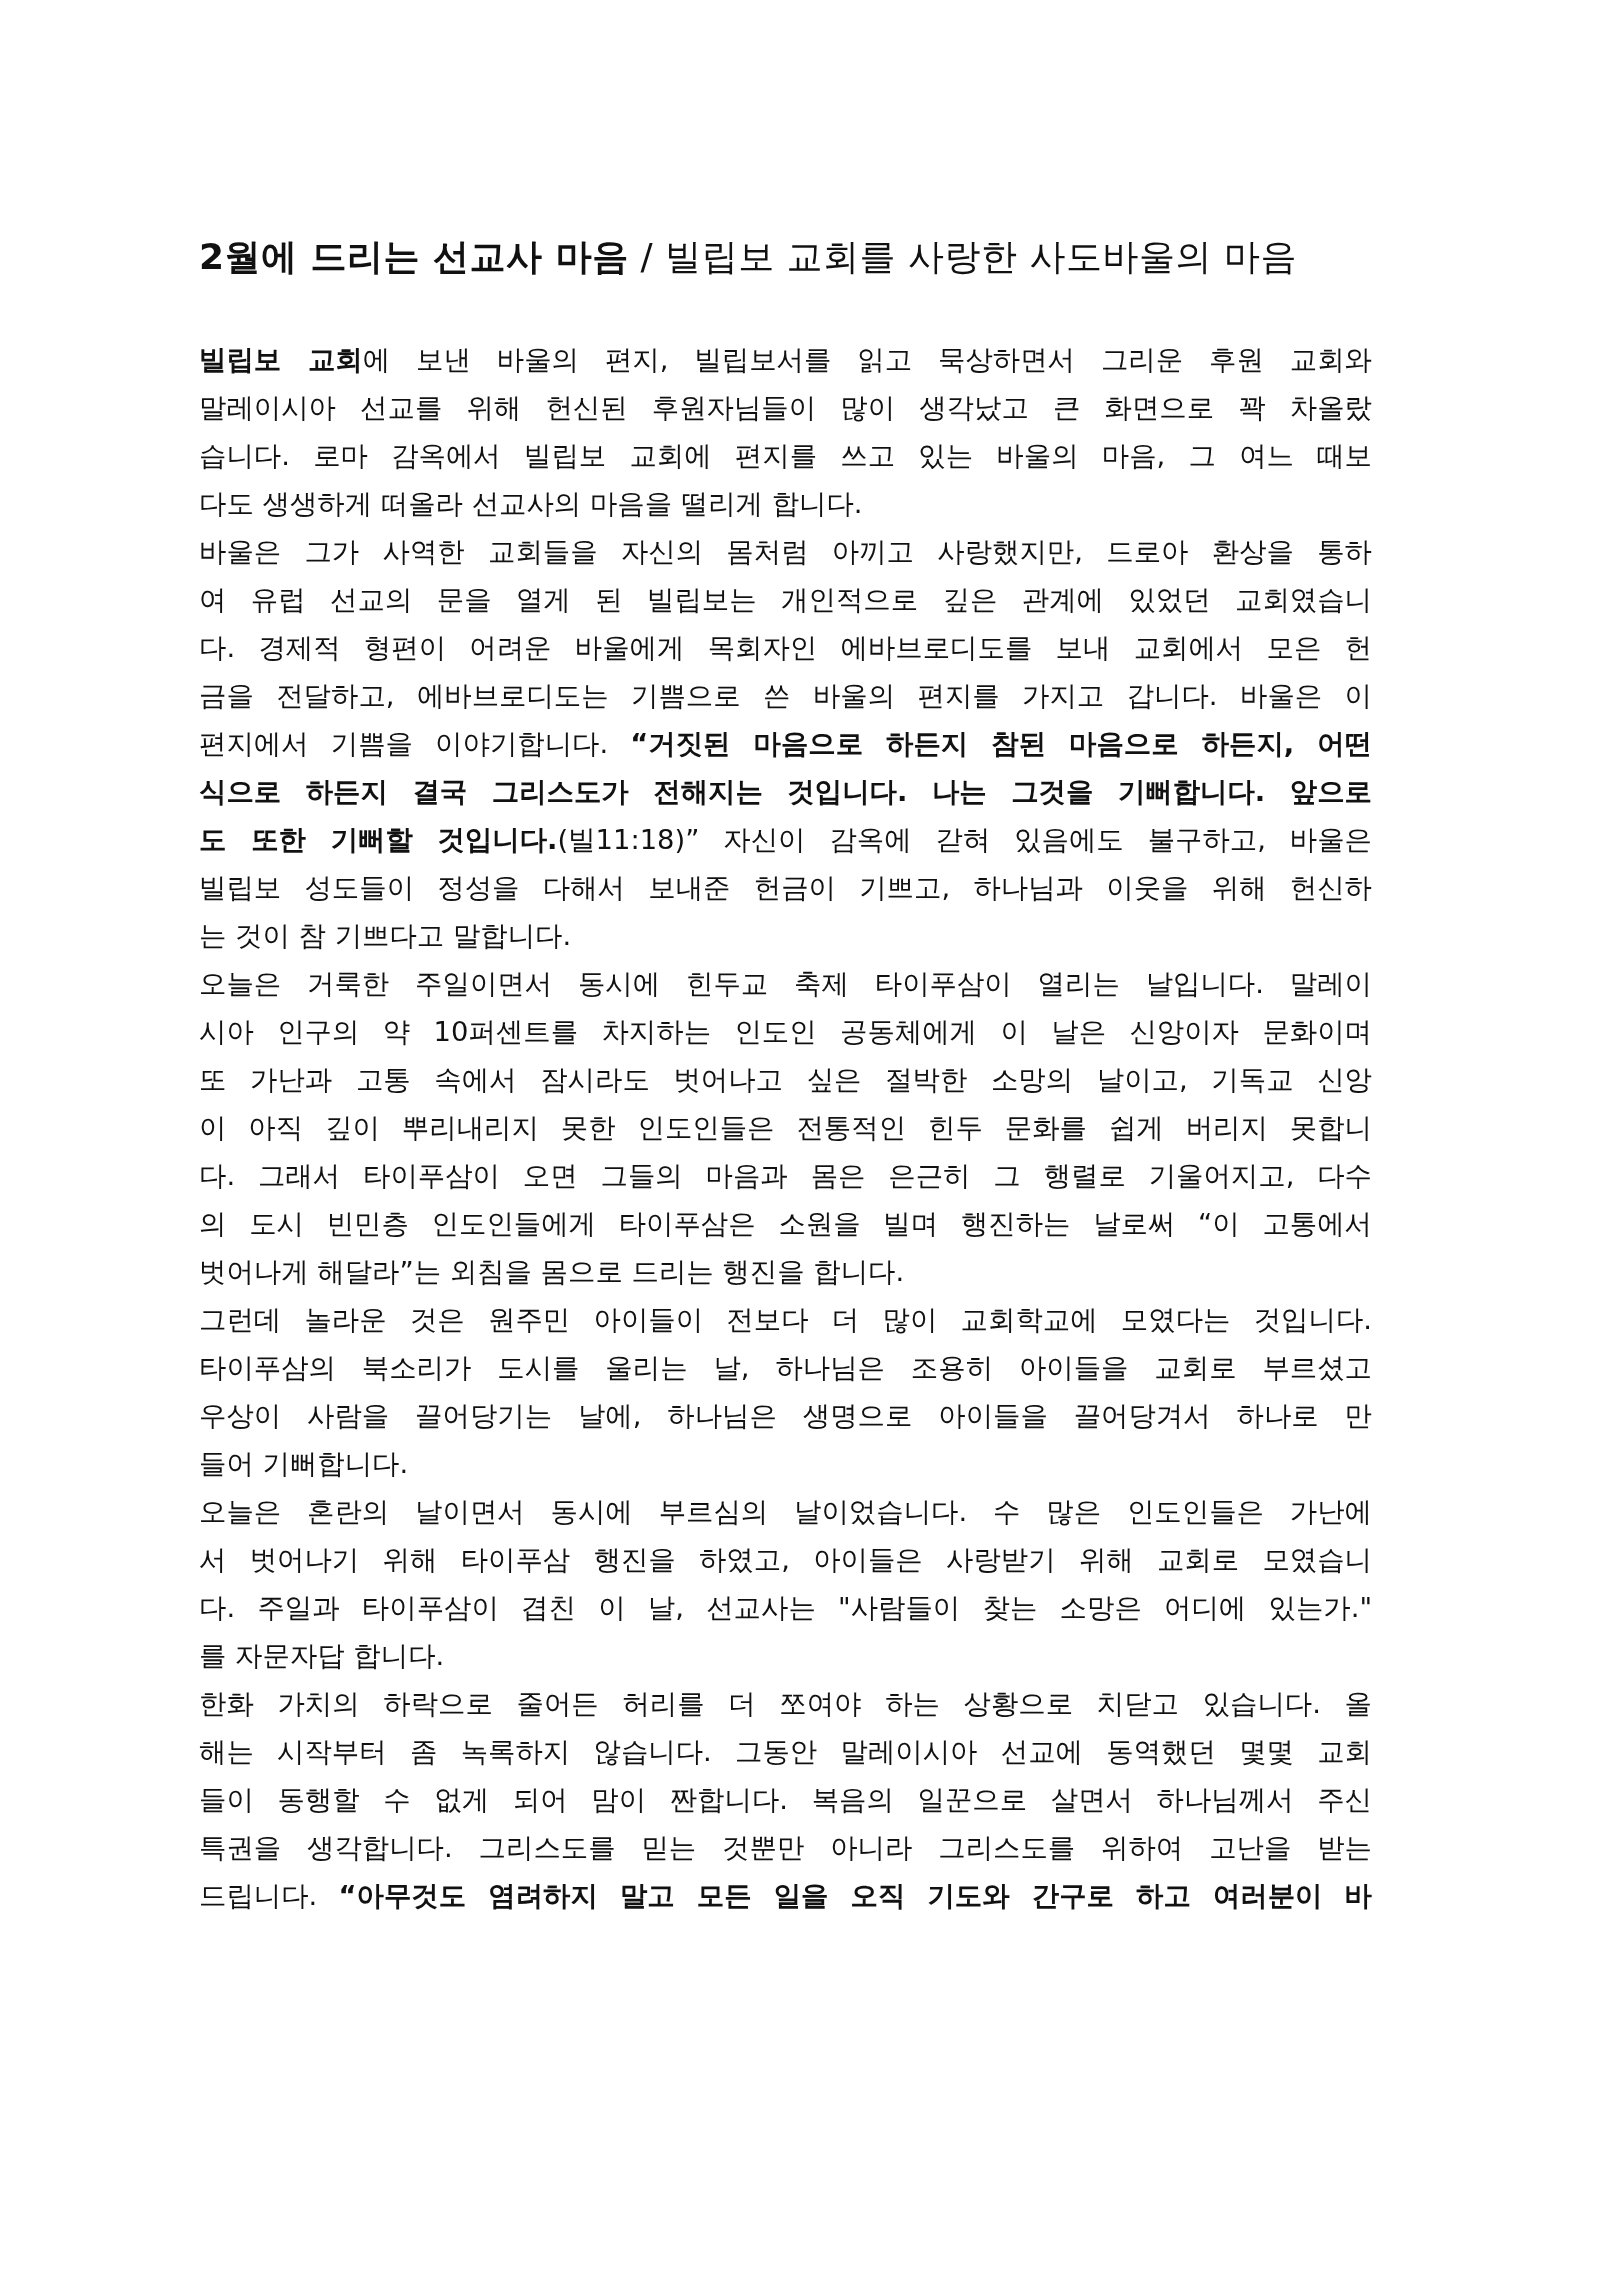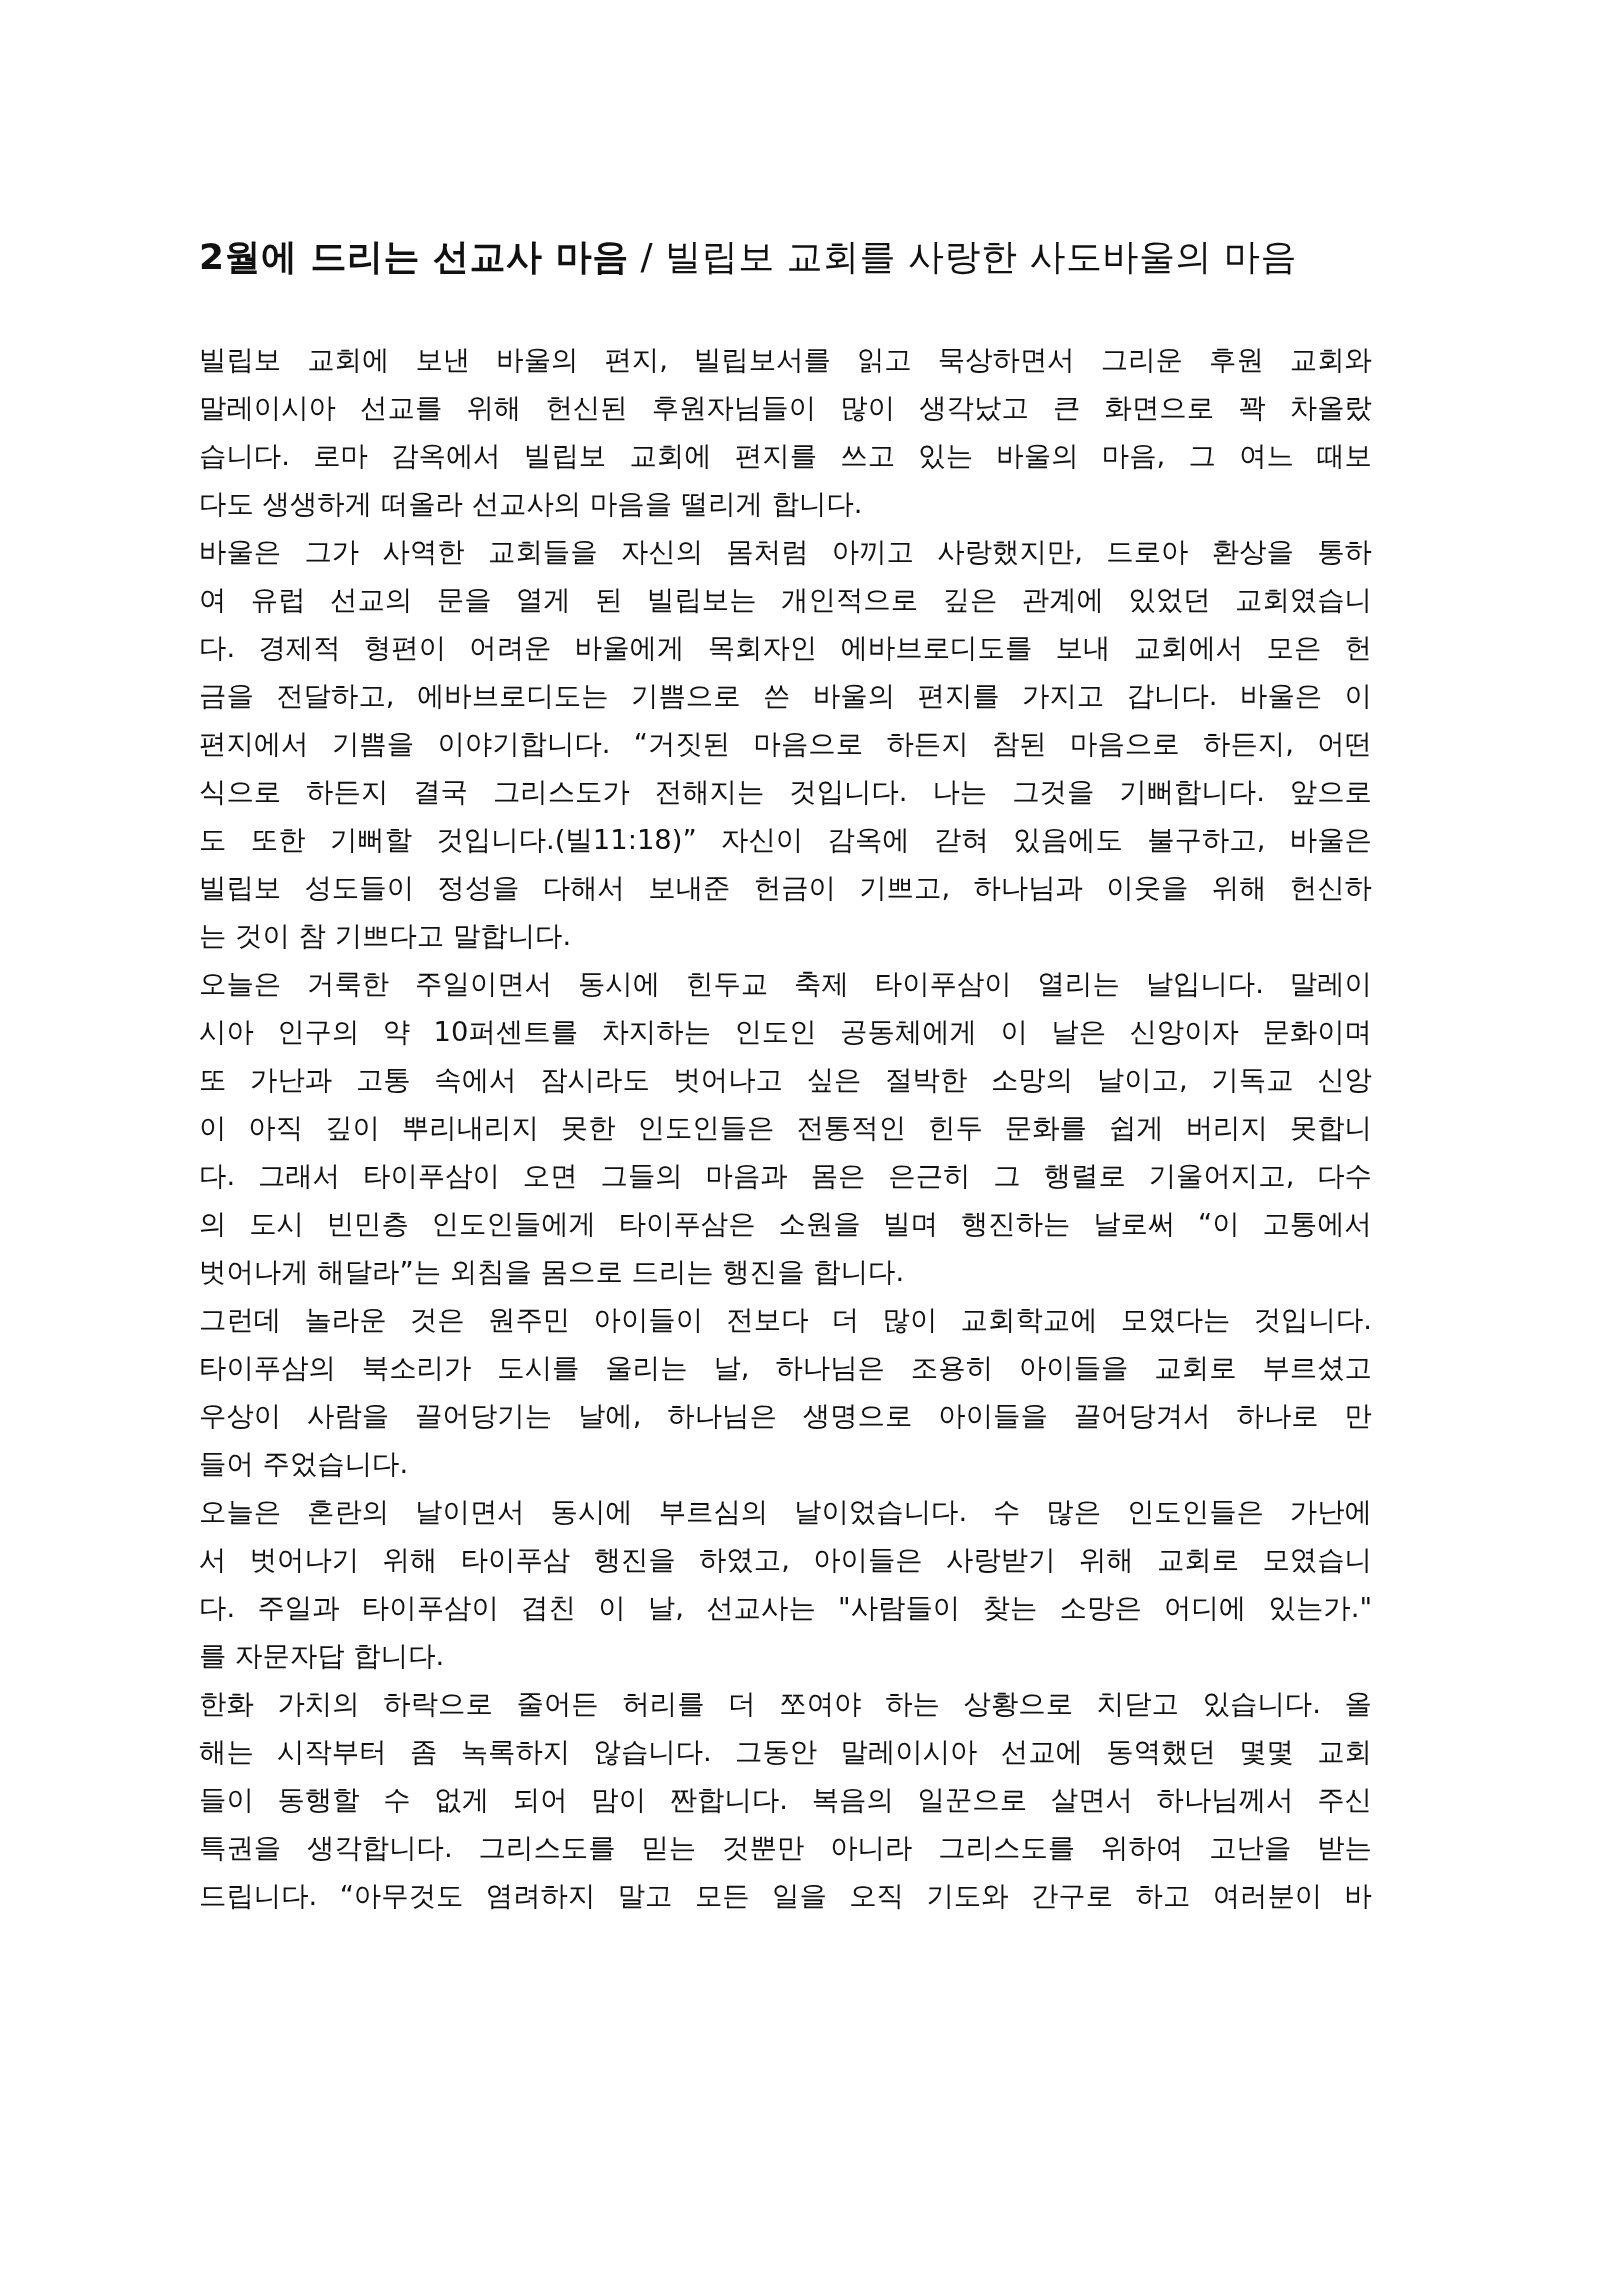--- a/index.html
+++ b/index.html
@@ -39,21 +39,21 @@
       line-height: 48px;
       font-size: 27.4px;
       white-space: nowrap;
       text-align: justify;
       text-align-last: justify;
       overflow: visible;
     }
     .line.last {
       text-align-last: left;
     }
-    .seg-b { font-weight: normal; }
+    .seg-b { font-weight: bold; }
     .seg-n { font-weight: normal; margin-top: 34px; }
   </style>
 </head>
 <body>
 
 <div class="page">
   <div class="title">
     <span class="t-bold">2월에 드리는 선교사 마음</span><span class="t-normal"> / </span><span class="t-normal">빌립보 교회를 사랑한 사도바울의 마음</span>
   </div>
 
@@ -74,21 +74,21 @@
       <div class="line"><span class="seg-n">오늘은 거룩한 주일이면서 동시에 힌두교 축제 타이푸삼이 열리는 날입니다. 말레이</span></div>
       <div class="line"><span class="seg-n">시아 인구의 약 10퍼센트를 차지하는 인도인 공동체에게 이 날은 신앙이자 문화이며</span></div>
       <div class="line"><span class="seg-n">또 가난과 고통 속에서 잠시라도 벗어나고 싶은 절박한 소망의 날이고, 기독교 신앙</span></div>
       <div class="line"><span class="seg-n">이 아직 깊이 뿌리내리지 못한 인도인들은 전통적인 힌두 문화를 쉽게 버리지 못합니</span></div>
       <div class="line"><span class="seg-n">다. 그래서 타이푸삼이 오면 그들의 마음과 몸은 은근히 그 행렬로 기울어지고, 다수</span></div>
       <div class="line"><span class="seg-n">의 도시 빈민층 인도인들에게 타이푸삼은 소원을 빌며 행진하는 날로써 “이 고통에서</span></div>
       <div class="line last"><span class="seg-n">벗어나게 해달라”는 외침을 몸으로 드리는 행진을 합니다.</span></div>
       <div class="line"><span class="seg-n">그런데 놀라운 것은 원주민 아이들이 전보다 더 많이 교회학교에 모였다는 것입니다.</span></div>
       <div class="line"><span class="seg-n">타이푸삼의 북소리가 도시를 울리는 날, 하나님은 조용히 아이들을 교회로 부르셨고</span></div>
       <div class="line"><span class="seg-n">우상이 사람을 끌어당기는 날에, 하나님은 생명으로 아이들을 끌어당겨서 하나로 만</span></div>
-      <div class="line last"><span class="seg-n">들어 주었습니다.</span></div>
+      <div class="line last"><span class="seg-n">들어 기뻐합니다.</span></div>
       <div class="line"><span class="seg-n">오늘은 혼란의 날이면서 동시에 부르심의 날이었습니다. 수 많은 인도인들은 가난에</span></div>
       <div class="line"><span class="seg-n">서 벗어나기 위해 타이푸삼 행진을 하였고, 아이들은 사랑받기 위해 교회로 모였습니</span></div>
       <div class="line"><span class="seg-n">다. 주일과 타이푸삼이 겹친 이 날, 선교사는 "사람들이 찾는 소망은 어디에 있는가."</span></div>
       <div class="line last"><span class="seg-n">를 자문자답 합니다.</span></div>
       <div class="line"><span class="seg-n">한화 가치의 하락으로 줄어든 허리를 더 쪼여야 하는 상황으로 치닫고 있습니다. 올</span></div>
       <div class="line"><span class="seg-n">해는 시작부터 좀 녹록하지 않습니다. 그동안 말레이시아 선교에 동역했던 몇몇 교회</span></div>
       <div class="line"><span class="seg-n">들이 동행할 수 없게 되어 맘이 짠합니다. 복음의 일꾼으로 살면서 하나님께서 주신</span></div>
       <div class="line"><span class="seg-n">특권을 생각합니다. 그리스도를 믿는 것뿐만 아니라 그리스도를 위하여 고난을 받는</span></div>
       <div class="line"><span class="seg-n">드립니다. </span><span class="seg-b">“아무것도 염려하지 말고 모든 일을 오직 기도와 간구로 하고 여러분이 바</span></div>
     </div>

